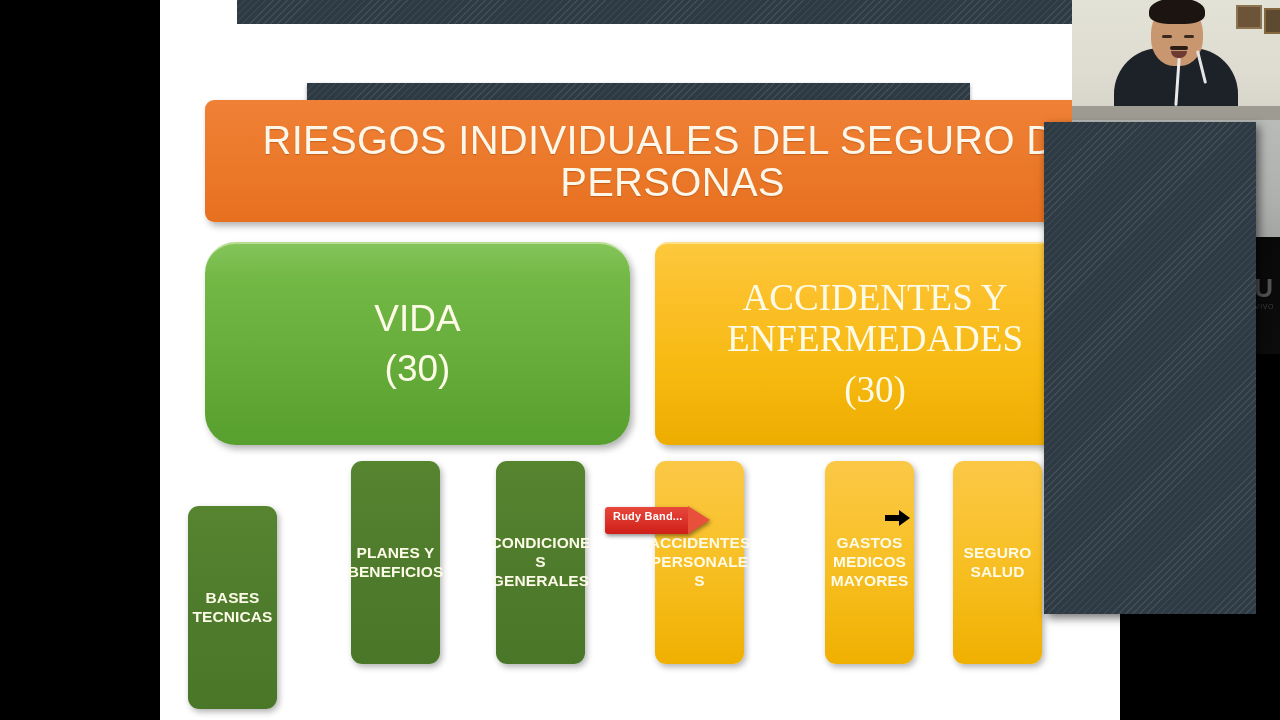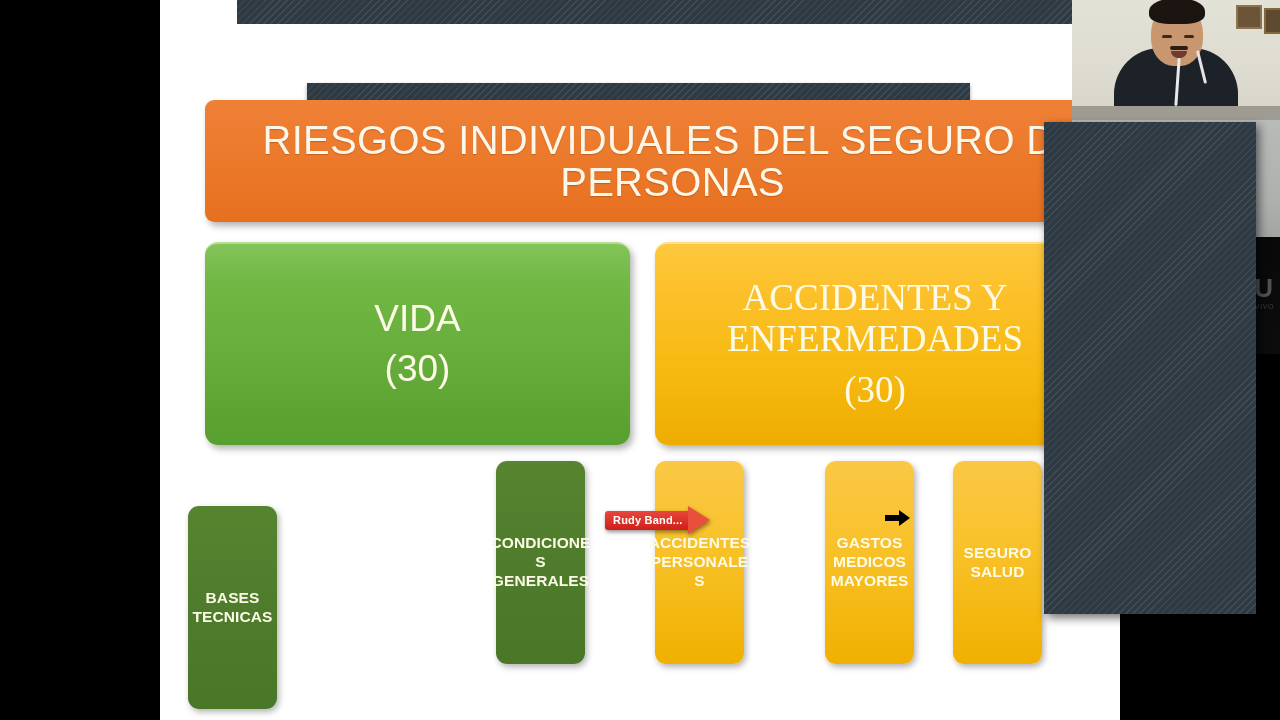--- a/index.html
+++ b/index.html
@@ -102,20 +102,21 @@
     text-align: center;
     color: #fdfbe8;
     box-shadow: 3px 4px 7px rgba(0,0,0,0.30);
     overflow: hidden;
   }
   #cat-vida {
     left: 45px;
     width: 425px;
     background: linear-gradient(180deg, #84c45a 0%, #72b845 18%, #64ab39 62%, #579f2e 100%);
     border-top: 2px solid #b6dd92;
+    border-radius: 31px;
   }
   #cat-acc {
     left: 495px;
     width: 440px;
     background: linear-gradient(180deg, #fcc83d 0%, #fcc12c 22%, #f6b910 65%, #eeac00 100%);
     border-top: 2px solid #ffe089;
     font-family: Liberation Serif, serif;
   }
   .cat-title {
     font-size: 37px;
@@ -164,21 +165,21 @@
     height: 28px;
     display: flex;
     align-items: center;
     filter: drop-shadow(1px 2px 2px rgba(0,0,0,0.45));
   }
   #presenter-pointer-label {
     background: linear-gradient(180deg, #e8473b 0%, #cf1f18 100%);
     color: #ffffff;
     font-size: 11px;
     font-weight: bold;
-    padding: 4px 6px 4px 8px;
+    padding: 4px 6px 12px 8px;
     border-radius: 3px 0 0 3px;
     letter-spacing: 0.2px;
     white-space: nowrap;
     line-height: 1;
   }
   #presenter-pointer-arrow {
     width: 0;
     height: 0;
     border-top: 14px solid transparent;
     border-bottom: 14px solid transparent;
@@ -269,20 +270,22 @@
     </div>
 
     <div id="cat-acc" class="cat-box">
       <div class="cat-title">ACCIDENTES Y
 ENFERMEDADES</div>
       <div class="cat-count">(30)</div>
     </div>
 
     <div class="sub-box sub-green" style="left:28px;margin-top:45px;">BASES
 TECNICAS</div>
+    <div class="sub-box sub-green" style="left:191px;">PLANES Y
+BENEFICIOS</div>
     <div class="sub-box sub-green" style="left:336px;">CONDICIONE
 S
 GENERALES</div>
 
     <div class="sub-box sub-yellow" style="left:495px;">ACCIDENTES
 PERSONALE
 S</div>
     <div class="sub-box sub-yellow" style="left:645px;margin-left:20px;">GASTOS
 MEDICOS
 MAYORES</div>

